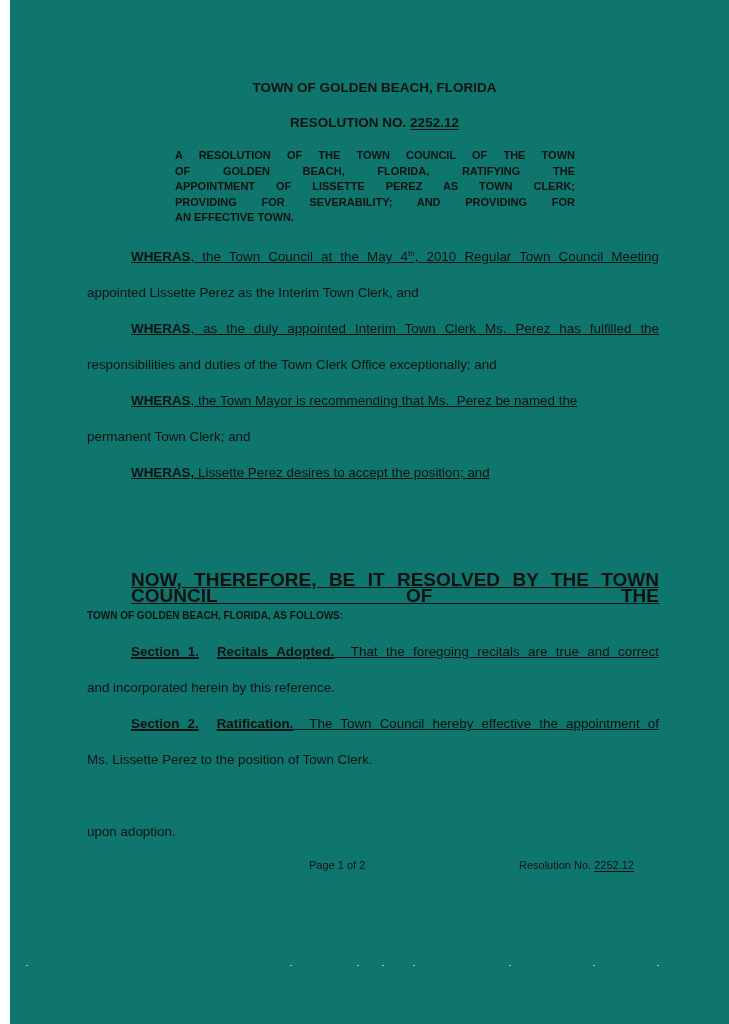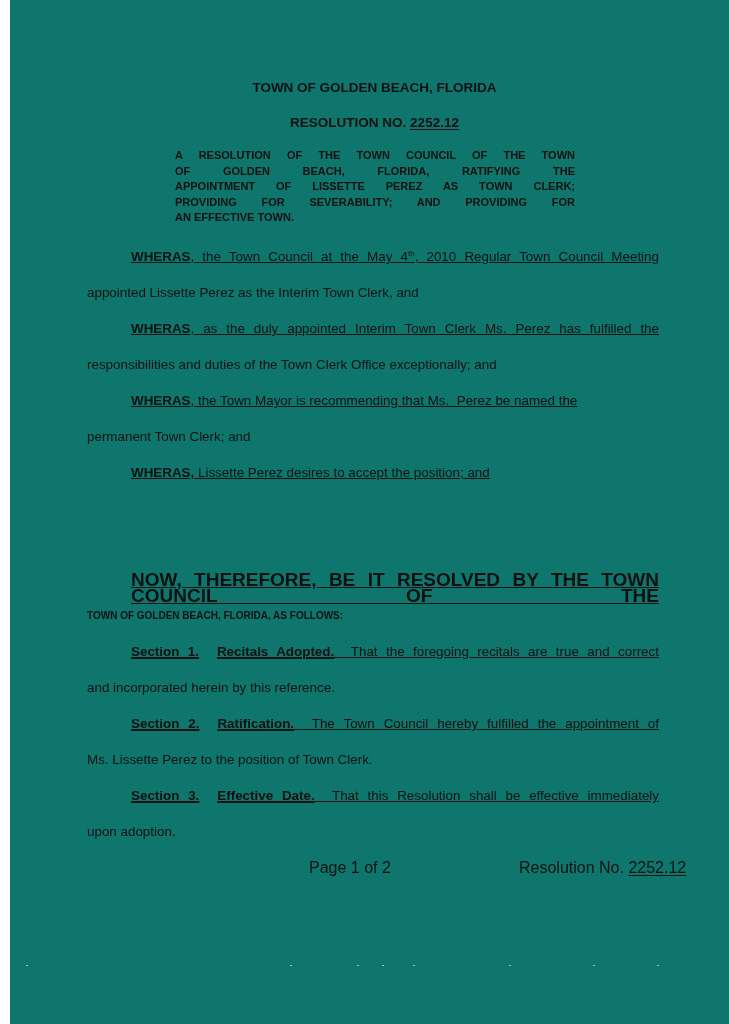--- a/index.html
+++ b/index.html
@@ -20,21 +20,21 @@
     .body-line {
       position: absolute; left: 77px; width: 572px; font-size: 13.4px;
       white-space: nowrap; line-height: 16px;
     }
     .body-line.indent { left: 121px; width: 528px; text-decoration: underline; }
     .body-line.just { text-align: justify; text-align-last: justify; white-space: normal; }
     .bold { font-weight: bold; }
     sup { font-size: 8px; vertical-align: 5px; line-height: 0; }
     .section-label { font-weight: bold; text-decoration: underline; text-underline-offset: 2px; }
     .gap { display: inline-block; width: 18px; }
-    .footer { position: absolute; top: 859px; font-size: 16px; }
+    .footer { position: absolute; top: 859px; font-size: 11px; }
     .speck { position: absolute; top: 965px; width: 2px; height: 1px; background: #bdbdbd; }
   </style>
 </head>
 <body>
 
 <div class="page">
 
   <div class="center" style="top:80px;">TOWN OF GOLDEN BEACH, FLORIDA</div>
 
   <div class="center" style="top:115px;">
@@ -72,27 +72,24 @@
 
   <div class="body-line indent just bold" style="top:572px; font-size:19px;">NOW, THEREFORE, BE IT RESOLVED BY THE TOWN COUNCIL OF THE</div>
   <div class="body-line bold" style="top:608px; font-size:10px;">TOWN OF GOLDEN BEACH, FLORIDA, AS FOLLOWS:</div>
 
   <div class="body-line indent just" style="top:644px;">
     <span class="section-label">Section 1.</span><span class="gap"></span><span class="section-label">Recitals Adopted.</span>&nbsp; <span>That the foregoing recitals are true and correct</span>
   </div>
   <div class="body-line" style="top:680px;">and incorporated herein by this reference.</div>
 
   <div class="body-line indent just" style="top:716px;">
-    <span class="section-label">Section 2.</span><span class="gap"></span><span class="section-label">Ratification.</span>&nbsp; <span>The Town Council hereby fulfilled the appointment of</span>
+    <span class="section-label">Section 2.</span><span class="gap"></span><span class="section-label">Ratification.</span>&nbsp; <span>The Town Council hereby effective the appointment of</span>
   </div>
   <div class="body-line" style="top:752px;">Ms. Lissette Perez to the position of Town Clerk.</div>
 
-  <div class="body-line indent just" style="top:788px;">
-    <span class="section-label">Section 3.</span><span class="gap"></span><span class="section-label">Effective Date.</span>&nbsp; <span>That this Resolution shall be effective immediately</span>
-  </div>
   <div class="body-line" style="top:824px;">upon adoption.</div>
 
   <div class="footer" style="left:299px;">Page 1 of 2</div>
   <div class="footer" style="left:509px;">
     <span>Resolution No.</span>
     <span class="u">2252.12</span>
   </div>
 
   <div class="speck" style="left:16px;"></div>
   <div class="speck" style="left:280px;"></div>

